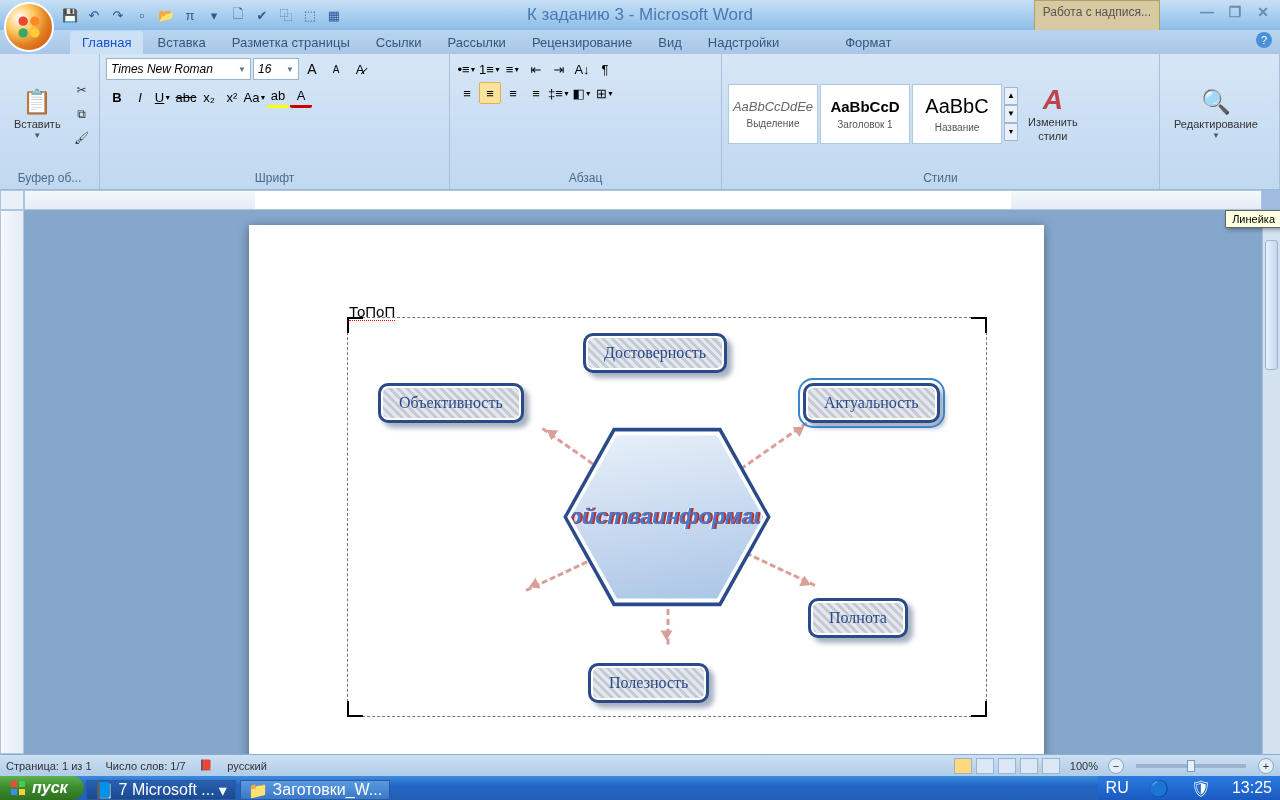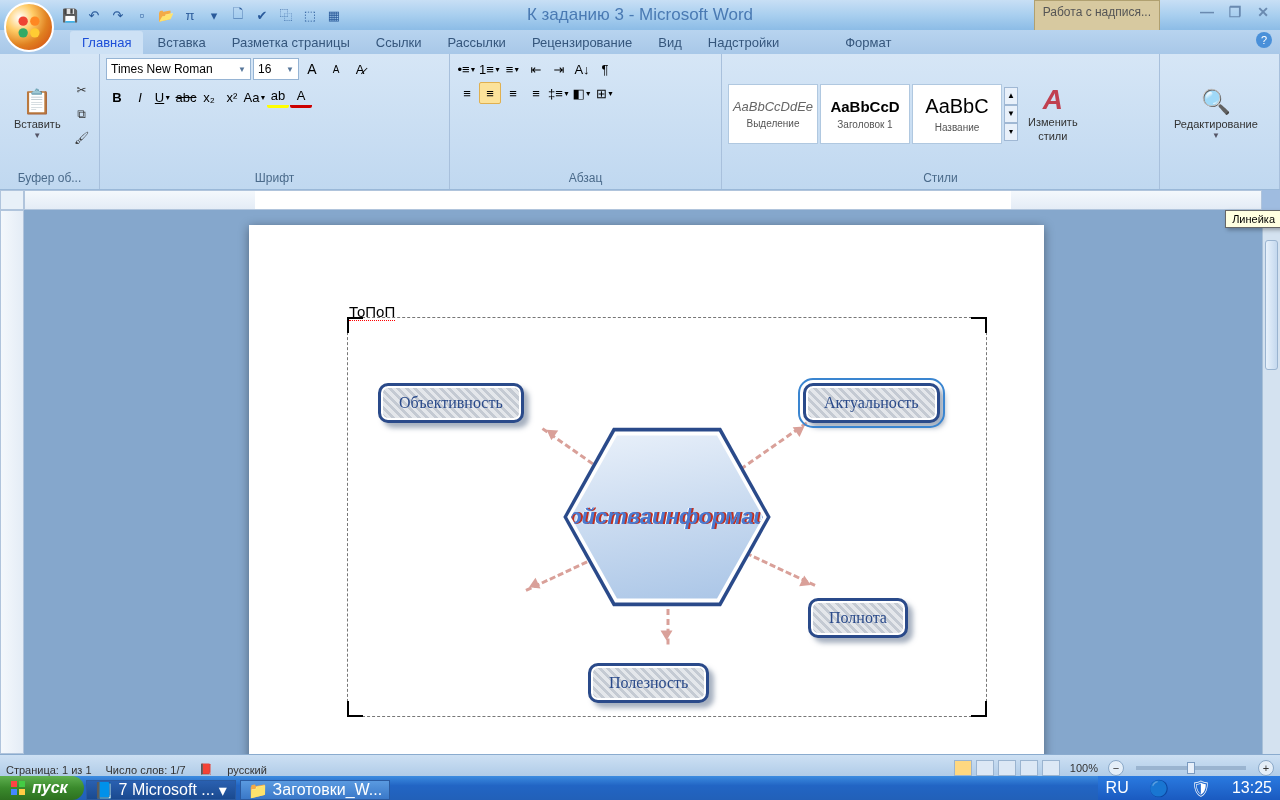--- a/index.html
+++ b/index.html
@@ -30,21 +30,21 @@
 .group-label { text-align: center; font-size: 12px; color: #4a6a8a; padding: 2px 0; position: relative; }
 
 .big-btn { display: flex; flex-direction: column; align-items: center; justify-content: center; padding: 4px 8px; cursor: pointer; border-radius:3px; }
 .big-icon { width: 32px; height: 32px; display: flex; align-items: center; justify-content: center; font-size: 24px; }
 .big-btn span { font-size: 11px; color: #333; text-align: center; line-height: 1.2; }
 
 .sm-col { display: flex; flex-direction: column; gap: 2px; justify-content: center; }
 .sm-btn { width: 22px; height: 22px; display: flex; align-items: center; justify-content: center; cursor: pointer; font-size: 12px; color: #333; border-radius:2px;}
 
 .font-row { display: flex; align-items: center; gap: 2px; margin-bottom: 4px;}
-.combo { background:#fff; border:1px solid #96b4d4; height:22px; display:flex; align-items:center; padding:0 4px; font-size:12px; cursor:pointer;}
+.combo { background:#fff; border:1px solid #96b4d4; height:22px; display:flex; align-items:center; padding:0 4px; font-size:12px; cursor:pointer;font-style:italic;}
 .combo .arr { margin-left:auto; color:#56769a; font-size:8px; padding-left:4px;}
 .fmtrow { display:flex; gap:1px; }
 .fmtbtn { width:22px; height:22px; display:flex;align-items:center;justify-content:center;cursor:pointer; font-size:13px; border-radius:2px;}
 .fmtbtn.active { background:#fce29a; border:1px solid #e0b050;}
 
 .style-gallery { display:flex; gap:2px; align-items:center; }
 .style-item{ width:90px; height:60px; background:#fff; border:1px solid #b0c8e0; display:flex;flex-direction:column;align-items:center;justify-content:center;cursor:pointer; }
 .style-item .preview{ font-size:13px; }
 .style-item .lbl{ font-size:10px; color:#555; margin-top:4px;}
 .style-scroll{ display:flex;flex-direction:column; }
@@ -77,21 +77,21 @@
 .hex-border2{ position:absolute; width:208px; height:178px; left:50%; top:50%; transform:translate(-50%,-50%); background:#fff; clip-path: polygon(25% 2%,75% 2%,98% 50%,75% 98%,25% 98%,2% 50%); z-index:-1;}
 .hex-title{ font-family:"Arial Black",sans-serif; font-weight:900; font-size:22px; font-style:italic; color:#4a7ad0; text-shadow: 2px 0 #c03020, -1px 0 #fff; line-height:1.1; text-align:center;}
 
 .node{ position:absolute; padding:8px 18px; background:#d8dce2; background-image: repeating-linear-gradient(45deg,rgba(255,255,255,.3) 0 3px,rgba(150,160,175,.3) 3px 6px); border:3px solid #2a4a8a; border-radius:10px; box-shadow:5px 5px 5px rgba(80,100,130,.5), inset 0 0 0 2px #fff; font-family:"Times New Roman",serif; font-size:16px; color:#2a4a8a; }
 .node.selected{ outline:2px solid #3a85d0; outline-offset:3px; }
 
 .arrow{ position:absolute; border-top:3px dashed #d9a099; transform-origin:left center; }
 .arrow::after{ content:''; position:absolute; right:-2px; top:-6px; border:6px solid transparent; border-left:10px solid #d9a099;}
 
 
-.statusbar{ position:absolute; left:0; right:0; bottom:24px; height:22px; background:linear-gradient(#cde0f3,#b0cce8); border-top:1px solid #8aabce; display:flex; align-items:flex-end; font-size:11px; color:#333; padding:0 6px; gap:14px;}
+.statusbar{ position:absolute; left:0; right:0; bottom:24px; height:22px; background:linear-gradient(#cde0f3,#b0cce8); border-top:1px solid #8aabce; display:flex; align-items:center; font-size:11px; color:#333; padding:0 6px; gap:14px;}
 .statusbar .right{ margin-left:auto; display:flex; align-items:center; gap:4px;}
 .viewbtn{ width:18px; height:16px; background:#dce8f5; border:1px solid #9ab4d0; cursor:pointer;}
 .viewbtn.active{ background:#ffd880;}
 .zoom-slider{ width:110px; height:4px; background:#9ab4d0; position:relative; margin:0 8px;}
 .zoom-slider .knob{ position:absolute; left:50%; top:-4px; width:8px; height:12px; background:#e8f0fa; border:1px solid #7a9ac0; transform:translateX(-50%);}
 .zoom-btn{ width:16px; height:16px; border:1px solid #8aa8c8; border-radius:50%; background:#e4eef8; display:flex;align-items:center;justify-content:center; font-size:11px; cursor:pointer;}
 
 
 .taskbar{ position:absolute; left:0; right:0; bottom:0; height:24px; background:linear-gradient(#3c8ce0,#2265c4 40%,#2260b8); display:flex; align-items:flex-end; color:#fff; font-size:16px;}
 .start{ height:24px; padding:0 16px 0 10px; background:linear-gradient(#5fb050,#3a8a2c 50%,#2d7020); display:flex;align-items:center; gap:6px; font-style:italic; font-weight:bold; border-radius:0 12px 12px 0; cursor:pointer;}
@@ -300,20 +300,21 @@
 
         <div class="hexwrap">
           <div class="hex-border"></div>
             <div class="hex-border2"></div>
           <div class="hex">
             <div class="hex-title">Свойства</div>
             <div class="hex-title">информации</div>
           </div>
         </div>
 
+        <div class="node" style="left:235px; top:15px">Достоверность</div>
         <div class="node" style="left:30px; top:65px">Объективность</div>
         <div class="node selected" style="left:455px; top:65px">Актуальность</div>
         <div class="node" style="left:460px; top:280px">Полнота</div>
         <div class="node" style="left:240px; top:345px">Полезность</div>
       </div>
 
     </div>
   </div>
 </div>
 

